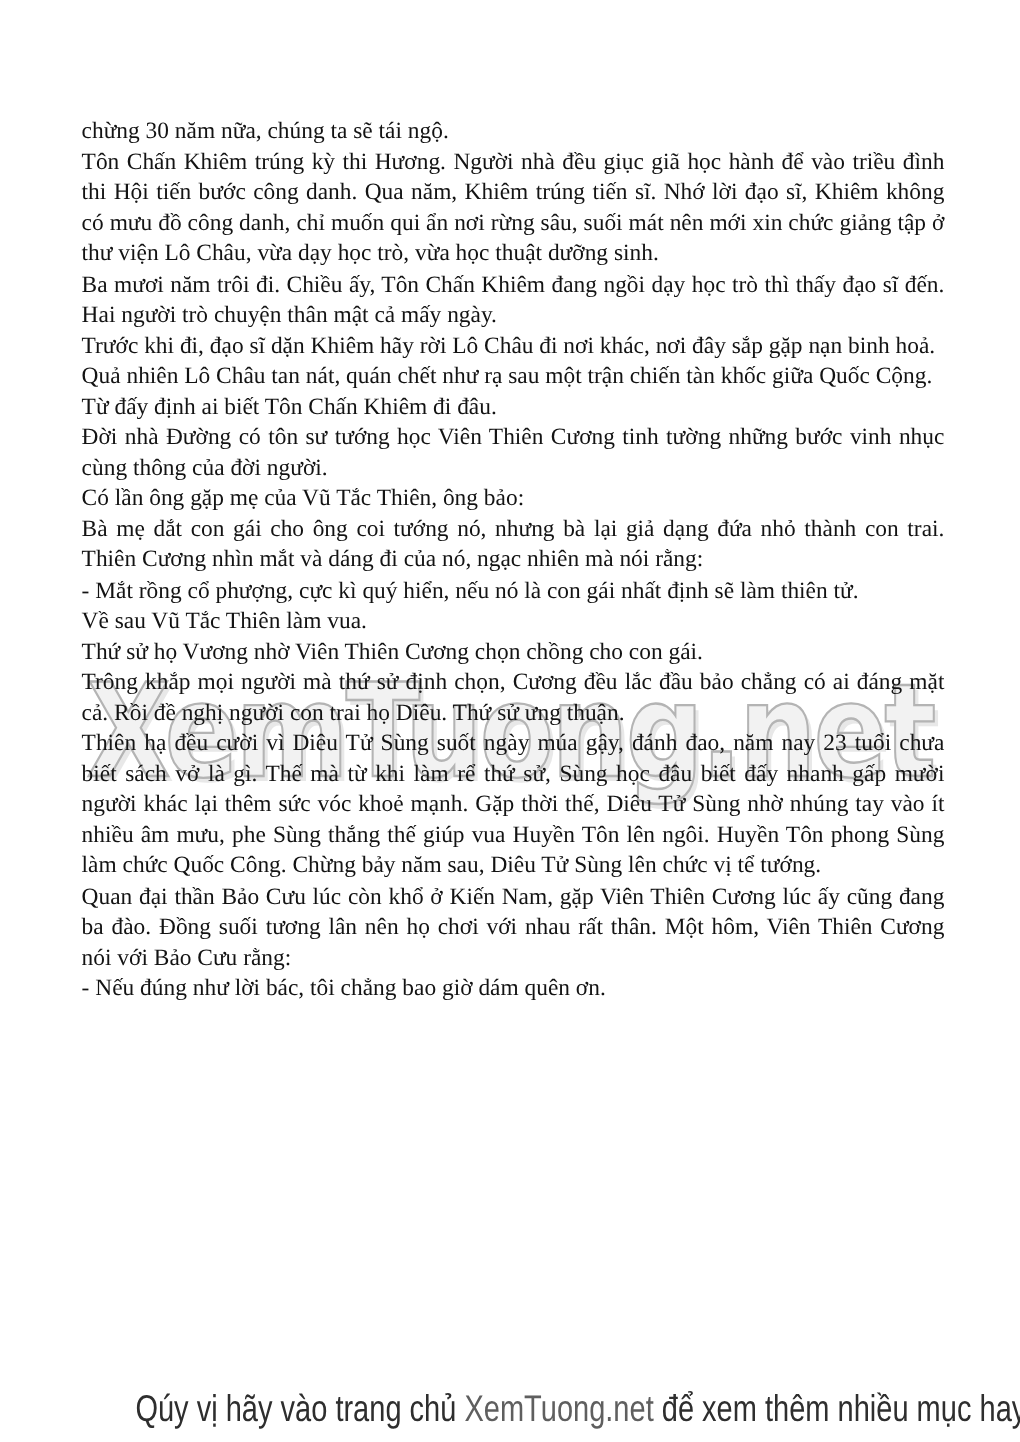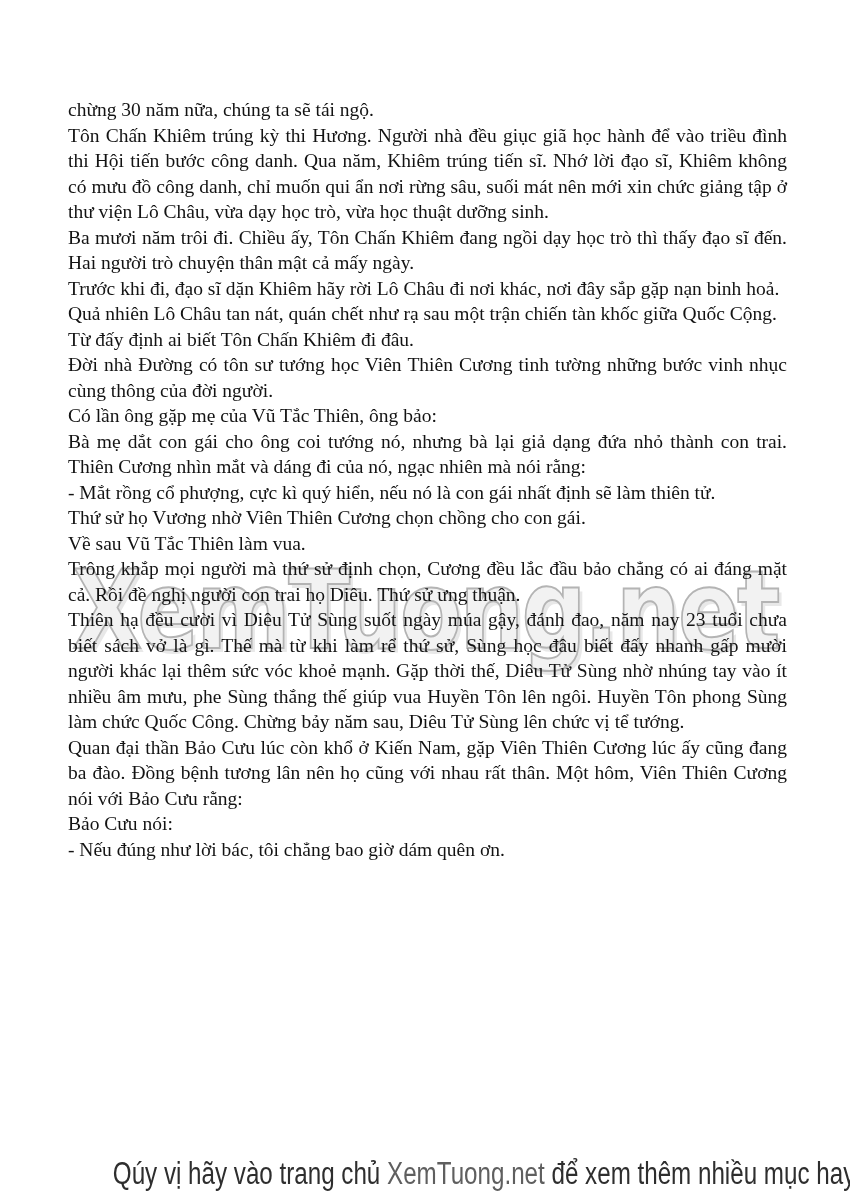--- a/index.html
+++ b/index.html
@@ -86,26 +86,25 @@
     <p>chừng 30 năm nữa, chúng ta sẽ tái ngộ.</p>
     <p>Tôn Chấn Khiêm trúng kỳ thi Hương. Người nhà đều giục giã học hành để vào triều đình thi Hội tiến bước công danh. Qua năm, Khiêm trúng tiến sĩ. Nhớ lời đạo sĩ, Khiêm không có mưu đồ công danh, chỉ muốn qui ẩn nơi rừng sâu, suối mát nên mới xin chức giảng tập ở thư viện Lô Châu, vừa dạy học trò, vừa học thuật dưỡng sinh.</p>
     <p>Ba mươi năm trôi đi. Chiều ấy, Tôn Chấn Khiêm đang ngồi dạy học trò thì thấy đạo sĩ đến. Hai người trò chuyện thân mật cả mấy ngày.</p>
     <p>Trước khi đi, đạo sĩ dặn Khiêm hãy rời Lô Châu đi nơi khác, nơi đây sắp gặp nạn binh hoả.</p>
     <p>Quả nhiên Lô Châu tan nát, quán chết như rạ sau một trận chiến tàn khốc giữa Quốc Cộng.</p>
     <p>Từ đấy định ai biết Tôn Chấn Khiêm đi đâu.</p>
     <p>Đời nhà Đường có tôn sư tướng học Viên Thiên Cương tinh tường những bước vinh nhục cùng thông của đời người.</p>
     <p>Có lần ông gặp mẹ của Vũ Tắc Thiên, ông bảo:</p>
     <p>Bà mẹ dắt con gái cho ông coi tướng nó, nhưng bà lại giả dạng đứa nhỏ thành con trai. Thiên Cương nhìn mắt và dáng đi của nó, ngạc nhiên mà nói rằng:</p>
     <p>- Mắt rồng cổ phượng, cực kì quý hiển, nếu nó là con gái nhất định sẽ làm thiên tử.</p>
+    <p>Về sau Vũ Tắc Thiên làm vua.</p>
     <p>Thứ sử họ Vương nhờ Viên Thiên Cương chọn chồng cho con gái.</p>
-    <p>Về sau Vũ Tắc Thiên làm vua.</p>
     <p>Trông khắp mọi người mà thứ sử định chọn, Cương đều lắc đầu bảo chẳng có ai đáng mặt cả. Rồi đề nghị người con trai họ Diêu. Thứ sử ưng thuận.</p>
     <p>Thiên hạ đều cười vì Diêu Tử Sùng suốt ngày múa gậy, đánh đao, năm nay 23 tuổi chưa biết sách vở là gì. Thế mà từ khi làm rể thứ sử, Sùng học đâu biết đấy nhanh gấp mười người khác lại thêm sức vóc khoẻ mạnh. Gặp thời thế, Diêu Tử Sùng nhờ nhúng tay vào ít nhiều âm mưu, phe Sùng thắng thế giúp vua Huyền Tôn lên ngôi. Huyền Tôn phong Sùng làm chức Quốc Công. Chừng bảy năm sau, Diêu Tử Sùng lên chức vị tể tướng.</p>
-    <p>Quan đại thần Bảo Cưu lúc còn khổ ở Kiến Nam, gặp Viên Thiên Cương lúc ấy cũng đang ba đào. Đồng bệnh tương lân nên họ cũng với nhau rất thân. Một hôm, Viên Thiên Cương nói với Bảo Cưu rằng:</p>
-    <p>Bảo Cưu nói:</p>
+    <p>Quan đại thần Bảo Cưu lúc còn khổ ở Kiến Nam, gặp Viên Thiên Cương lúc ấy cũng đang ba đào. Đồng suối tương lân nên họ chơi với nhau rất thân. Một hôm, Viên Thiên Cương nói với Bảo Cưu rằng:</p>
     <p>- Nếu đúng như lời bác, tôi chẳng bao giờ dám quên ơn.</p>
   </main>
 
   <footer class="footer">
     <span class="footer-line"><span>Qúy vị hãy vào trang chủ </span><span class="footer-link">XemTuong.net</span><span> để xem thêm nhiều mục hay khác</span></span>
   </footer>
 
 </div>
 
 </body></html>

